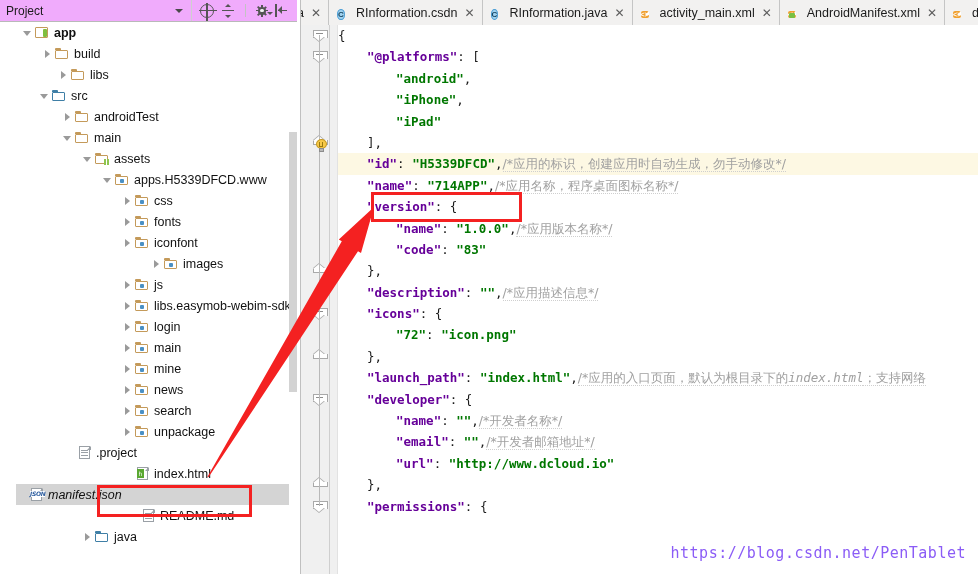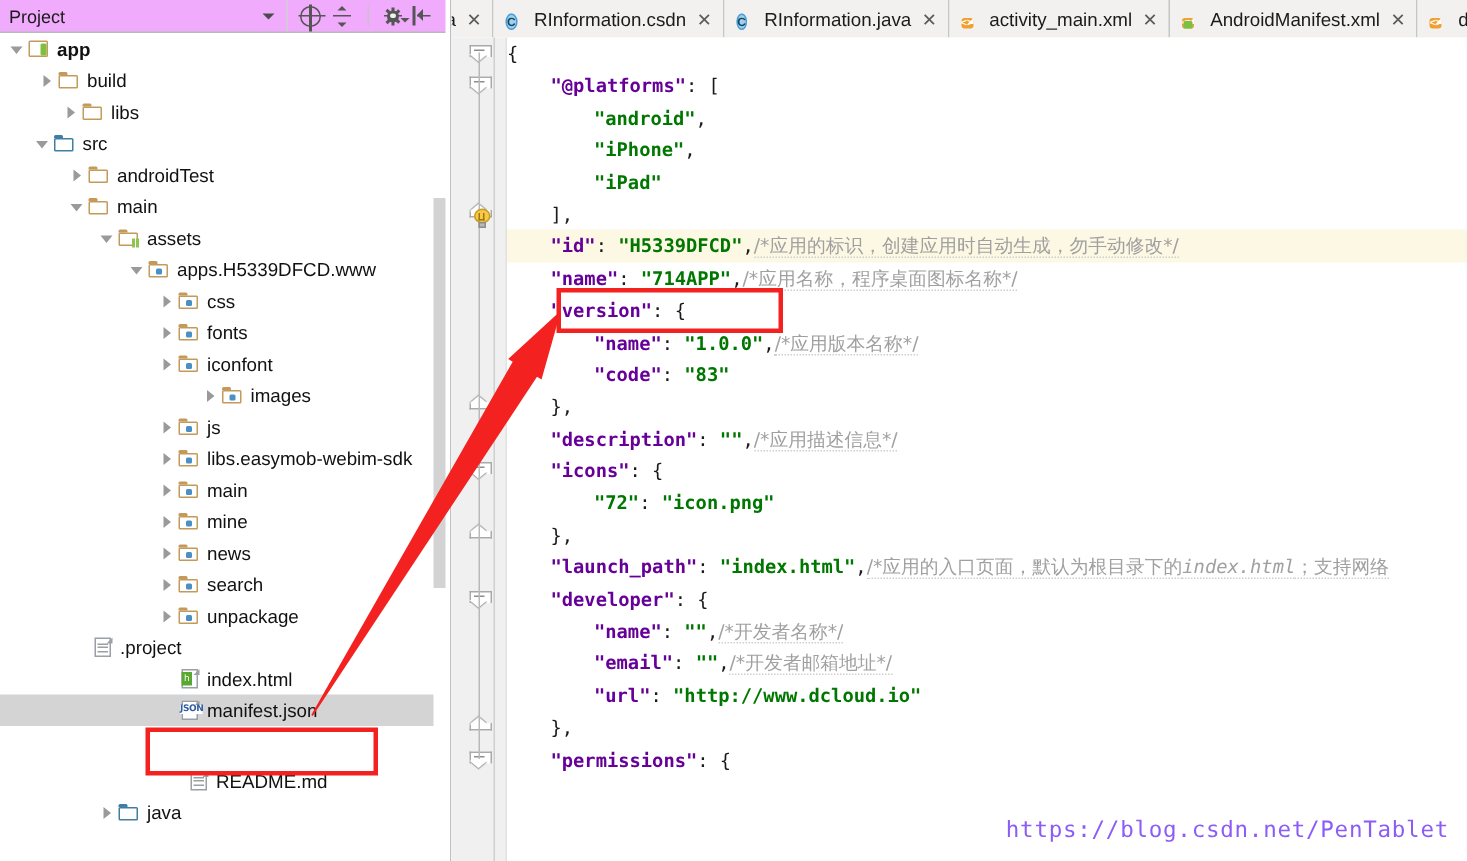--- a/index.html
+++ b/index.html
@@ -56,21 +56,21 @@
   .ic-gear .sp.d2{left:5.2px;top:0px;width:1.6px;height:12px;transform:rotate(-45deg);}
   .mini-caret{position:absolute;right:-5px;bottom:2px;width:0;height:0;
       border-left:3px solid transparent;border-right:3px solid transparent;border-top:3px solid #555;}
   
   .ic-hide .bar{position:absolute;left:0;top:0;width:1.8px;height:13px;background:#555;}
   .ic-hide .ln{position:absolute;left:3px;top:6px;width:9px;height:1.6px;background:#555;}
   .ic-hide .tri{position:absolute;left:3px;top:2.5px;width:0;height:0;
       border-top:4px solid transparent;border-bottom:4px solid transparent;border-right:4px solid #555;}
 
   
-  #tree{position:absolute;left:0;top:22px;width:296px;height:552px;overflow:hidden;}
+  #tree{position:absolute;left:16px;top:22px;width:296px;height:552px;overflow:hidden;}
   .row{position:relative;height:21px;display:flex;align-items:center;white-space:nowrap;}
   .row.sel{background:#d4d4d4;}
   .arrow{width:11px;height:11px;position:relative;flex:0 0 11px;margin-right:2px;}
   .arrow.closed:after{content:"";position:absolute;left:3px;top:1.5px;width:0;height:0;
       border-top:4px solid transparent;border-bottom:4px solid transparent;border-left:5.5px solid #9a9a9a;}
   .arrow.open:after{content:"";position:absolute;left:1px;top:3.5px;width:0;height:0;
       border-left:4px solid transparent;border-right:4px solid transparent;border-top:5.5px solid #9a9a9a;}
   .arrow.none{}
   .ico{width:15px;height:14px;position:relative;flex:0 0 15px;margin-right:4px;}
   .lbl{font-size:12.5px;color:#111;line-height:14px;}
@@ -317,20 +317,29 @@
           </span>
           <span class="lbl">libs.easymob-webim-sdk</span>
         </div>
         <div class="row" style="padding-left: 106px;">
           <span class="arrow closed"></span>
           <span class="ico">
             <span class="f-tab"></span>
             <span class="f-body"></span>
             <span class="f-dot"></span>
           </span>
+          <span class="lbl">login</span>
+        </div>
+        <div class="row" style="padding-left: 106px;">
+          <span class="arrow closed"></span>
+          <span class="ico">
+            <span class="f-tab"></span>
+            <span class="f-body"></span>
+            <span class="f-dot"></span>
+          </span>
           <span class="lbl">main</span>
         </div>
         <div class="row" style="padding-left: 106px; text-align: center;">
           <span class="arrow closed"></span>
           <span class="ico">
             <span class="f-tab"></span>
             <span class="f-body"></span>
             <span class="f-dot"></span>
           </span>
           <span class="lbl">mine</span>
@@ -375,30 +384,30 @@
         </div>
         <div class="row" style="padding-left: 106px;">
           <span class="arrow none"></span>
           <span class="ico">
             <span class="file-b"></span>
             <span class="file-fold"></span>
             <span class="html-badge">h</span>
           </span>
           <span class="lbl">index.html</span>
         </div>
-        <div class="row sel" style="padding-left: 106px;">
+        <div class="row sel" style=" font-style: italic;">
           <span class="arrow none"></span>
           <span class="ico">
             <span class="file-b"></span>
             <span class="file-fold"></span>
             <span class="json-badge">JSON</span>
           </span>
           <span class="lbl">manifest.json</span>
         </div>
-        <div class="row" style="padding-left: 112px; margin-top: 26px;">
+        <div class="row" style="padding-left: 112px;">
           <span class="arrow none"></span>
           <span class="ico">
             <span class="file-b"></span>
             <span class="file-fold"></span>
             <span class="file-l" style="top:4px"></span>
             <span class="file-l" style="top:6.5px"></span>
             <span class="file-l" style="top:9px"></span>
           </span>
           <span class="lbl">README.md</span>
         </div>

